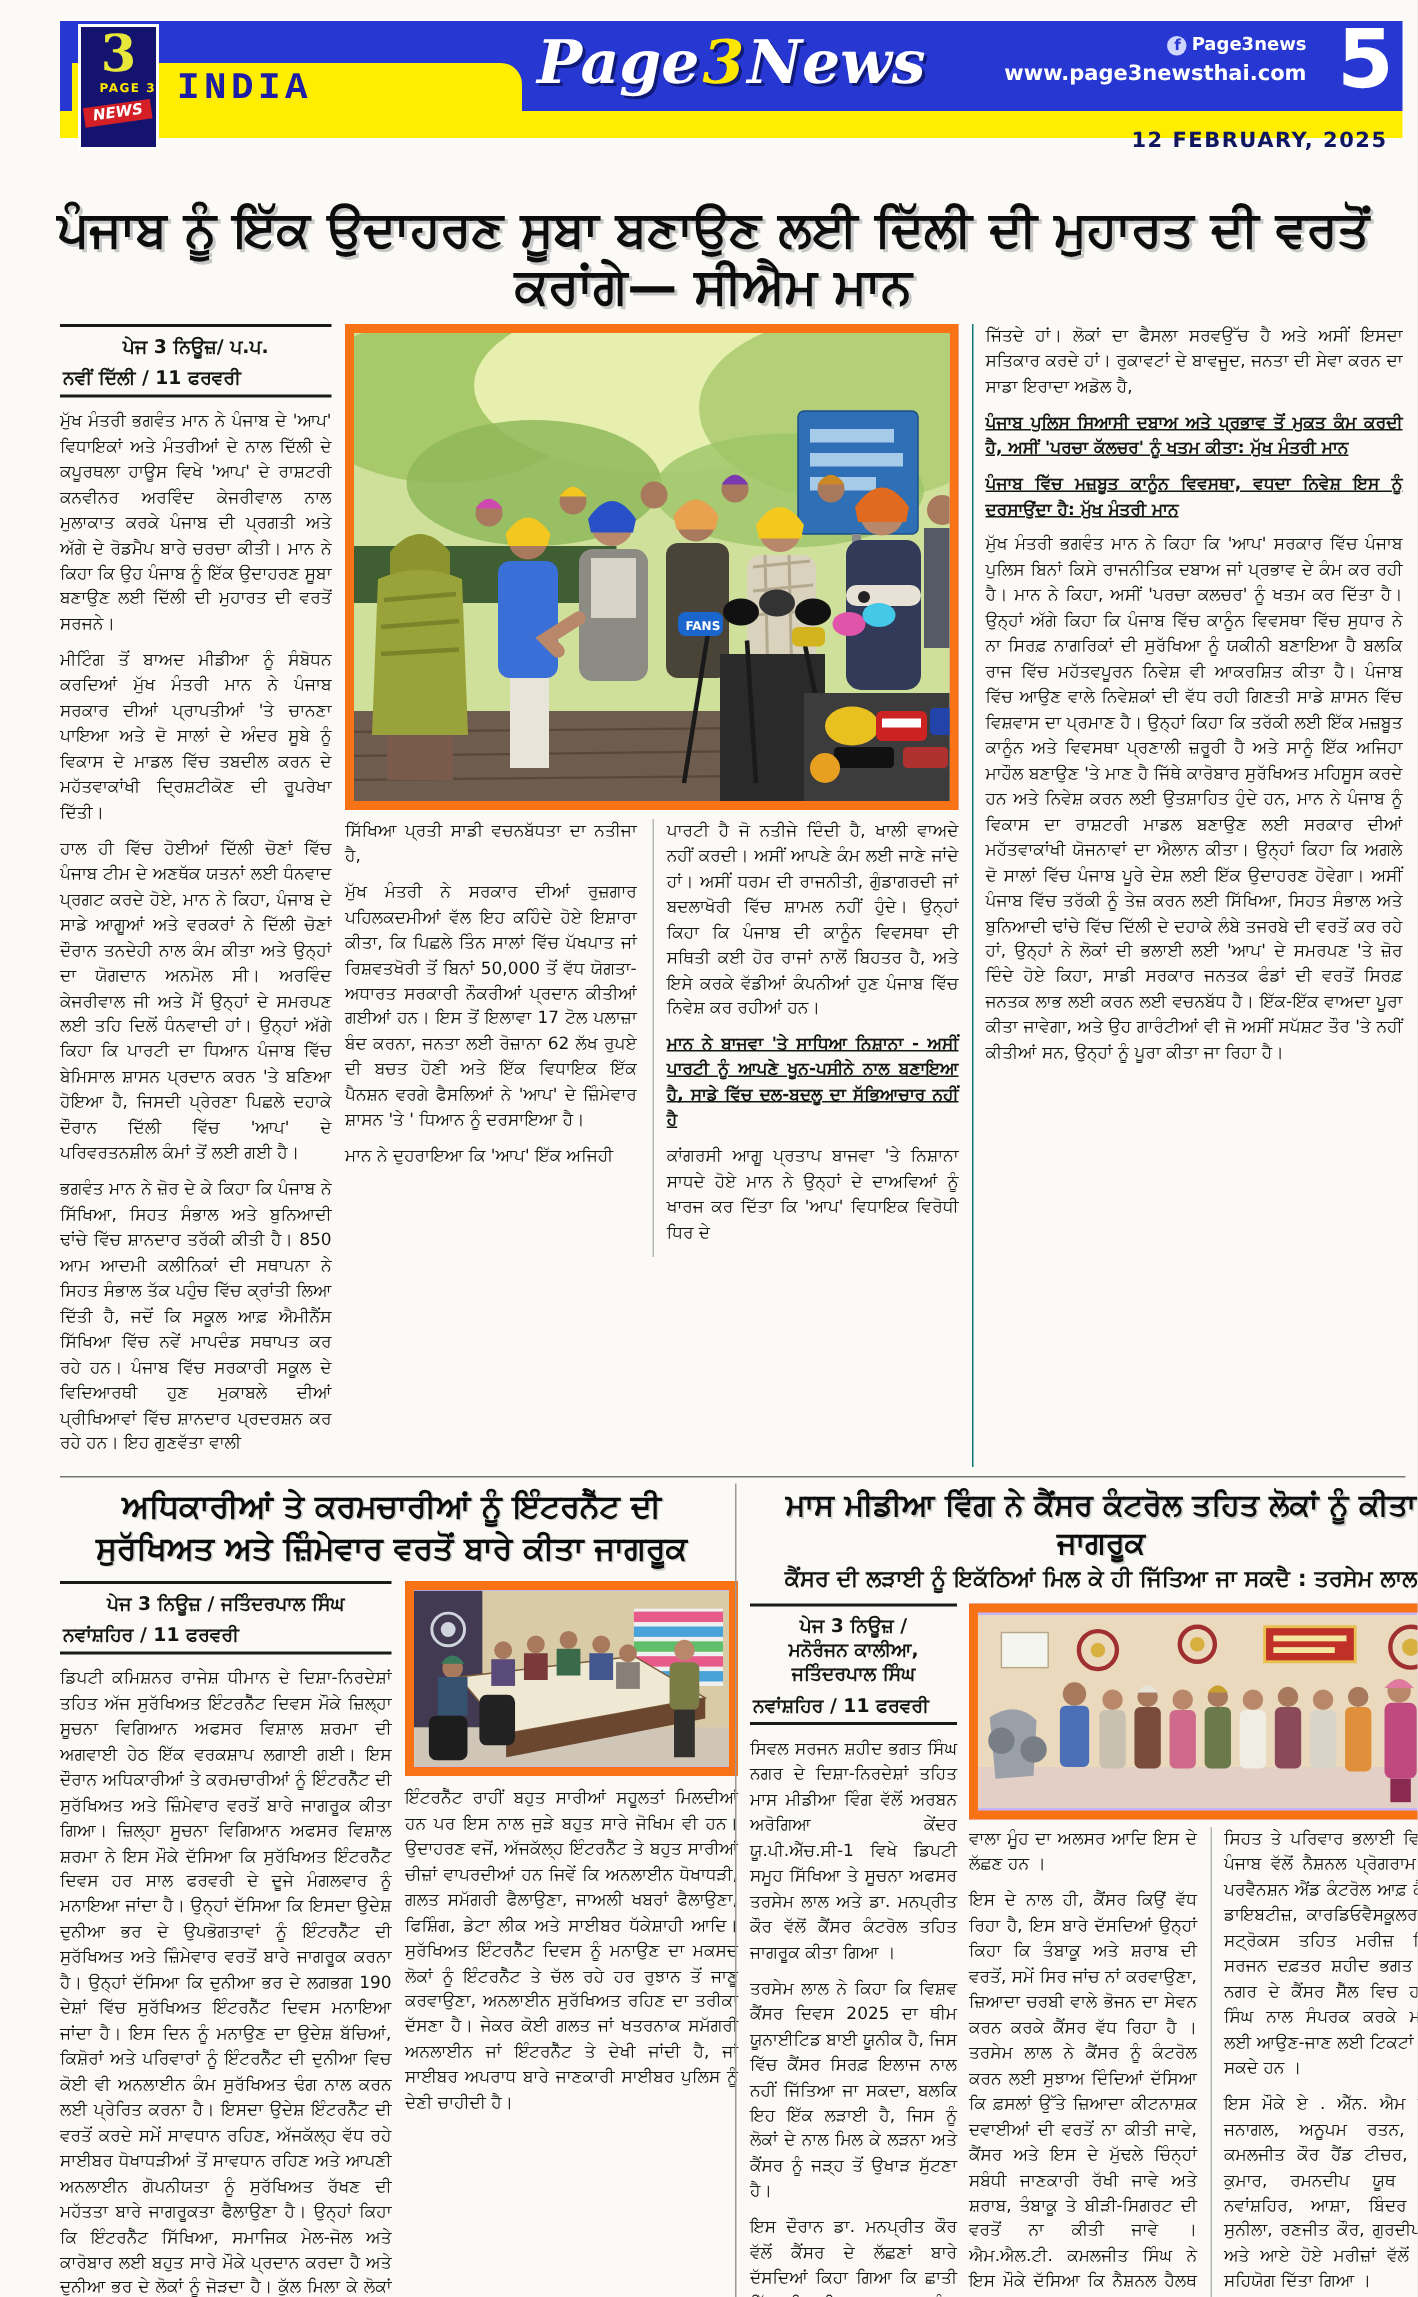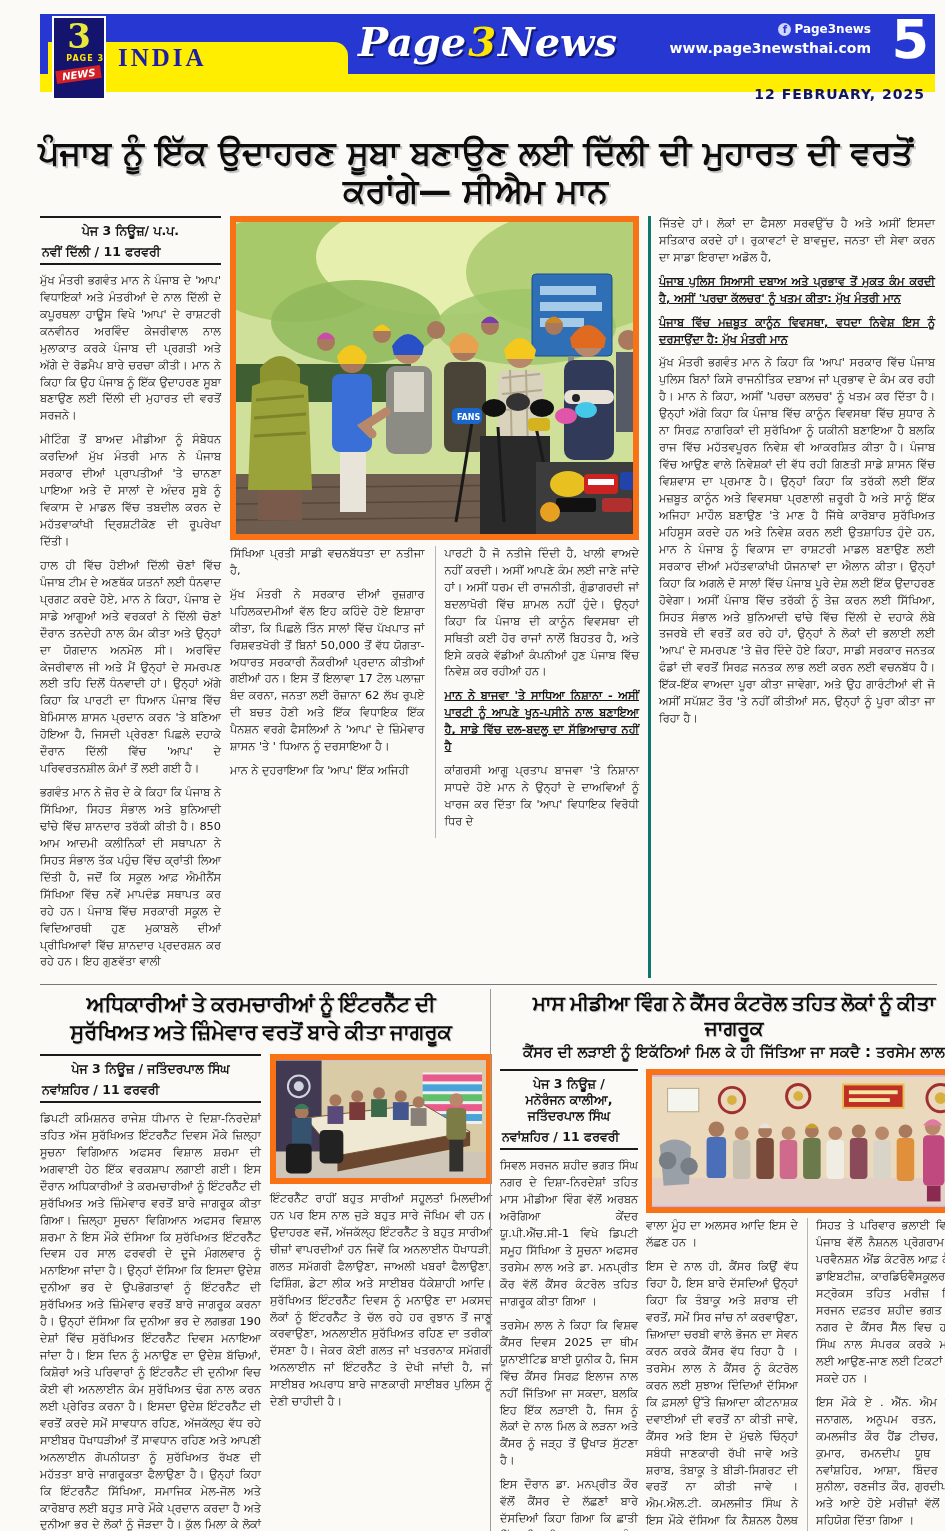--- a/index.html
+++ b/index.html
@@ -4,58 +4,58 @@
 <style>
   html,body{margin:0;padding:0;background:#e9e8e4;}
   body{width:945px;font-family:"DejaVu Sans","Liberation Sans",sans-serif;color:#151515;}
   .page{width:945px;min-height:1531px;background:#fbfaf7;box-sizing:border-box;padding:10px 8px 10px 10px;position:relative;}
 
   
   .masthead{position:relative;height:120px;margin:0 2px 0 30px;}
   .band{position:absolute;left:0;right:0;top:4px;height:60px;background:#2737d2;}
   .strip{position:absolute;left:0;right:0;top:64px;height:18px;background:#ffee00;}
   .india-tab{position:absolute;left:8px;top:32px;width:300px;height:32px;background:#ffee00;border-radius:0 14px 0 0;z-index:2;}
-  .india-txt{position:absolute;left:78px;top:34px;z-index:3;font-family:Liberation Serif, serif;font-weight:bold;font-size:25px;letter-spacing:3px;color:#1d1da5;}
+  .india-txt{position:absolute;left:78px;top:34px;z-index:3;font-family:Liberation Mono, monospace;font-weight:bold;font-size:25px;letter-spacing:3px;color:#1d1da5;}
   .logo-box{position:absolute;left:12px;top:6px;width:54px;height:84px;background:#14146e;z-index:4;border:2px solid #fdfdfb;box-sizing:border-box;text-align:center;}
   .logo-3{color:#e8e83a;font-weight:bold;font-size:34px;line-height:36px;font-family:"DejaVu Serif",serif;}
   .logo-page3{color:#ffe600;font-size:8px;font-weight:bold;letter-spacing:1px;text-align:right;}
   .logo-news{display:inline-block;margin-top:3px;background:#d41f26;color:#fff;font-style:italic;font-weight:bold;font-size:10px;padding:1px 6px;transform:rotate(-8deg);}
   .brand{position:absolute;left:0;right:0;top:8px;text-align:center;z-index:1;
          font-family:"DejaVu Serif","Liberation Serif",serif;font-style:italic;font-weight:bold;
          font-size:40px;color:#ffffff;text-shadow:2px 2px 0 #101a78;}
   .brand .three{color:#ffe600;padding:0 2px;}
   .hdr-right{position:absolute;right:64px;top:12px;text-align:right;z-index:2;color:#fff;}
   .hdr-social{font-size:12px;font-weight:bold;}
   .fb-dot{display:inline-block;width:13px;height:13px;border-radius:50%;background:#cfd6ff;color:#2737d2;font-size:10px;line-height:13px;text-align:center;font-weight:bold;margin-right:3px;}
   .hdr-site{font-size:14px;font-weight:bold;margin-top:4px;}
   .page-num{position:absolute;right:6px;top:0px;z-index:3;color:#fff;font-weight:bold;font-size:54px;line-height:60px;}
   .date-line{position:absolute;right:10px;top:75px;z-index:3;height:18px;line-height:18px;font-weight:bold;font-size:14px;color:#10175e;letter-spacing:1px;}
 
   
   .h-lead{margin:4px 18px 6px 22px;text-align:center;font-weight:bold;font-size:33px;line-height:1.15;color:#0c0c0c;text-shadow:2px 2px 0 #c7c7c7;}
-  .h-mid{text-align:center;font-weight:bold;color:#0c0c0c;text-shadow:1px 1px 0 #cccccc;font-family:Liberation Serif, serif;}
+  .h-mid{text-align:center;font-weight:bold;color:#0c0c0c;text-shadow:1px 1px 0 #cccccc;}
   .h-internet{font-size:21px;line-height:1.3;margin:2px 6px 8px;}
   .h-cancer{font-size:20px;line-height:1.25;margin:2px 2px 2px;}
   .h-cancer-sub{font-size:15px;font-weight:bold;text-align:center;margin:2px 2px 8px;}
   .sect-rule{border:0;border-top:1px solid #777;margin:6px 0 4px;}
   .byline{border-top:2.5px solid #1a1a1a;border-bottom:2.5px solid #1a1a1a;padding:5px 2px 3px;margin-bottom:8px;}
   .byline .credit{text-align:center;font-weight:bold;font-size:12.5px;}
   .byline .dateline{font-weight:bold;font-size:12.5px;margin-top:5px;}
   .para{margin:0 0 7px;font-size:11.3px;line-height:1.5;text-align:justify;}
   .para.bold{font-weight:bold;text-decoration:underline;}
   .vline{border-left:1px solid #b5b5b5;}
   .photo-frame{border:6px solid #f97316;background:#c4b5fd;overflow:hidden;}
   svg{display:block;}
 
   .lead-wrap{display:flex;margin:2px 2px 0 30px;gap:9px;}
   .lead-left{width:181px;flex:none;}
   .lead-center{width:409px;flex:none;}
   .lead-center .sub{display:flex;gap:10px;margin-top:6px;}
   .lead-center .sub > div{width:199px;}
-  .lead-right{flex:1;padding-left:8px;border-left:3px solid #0f766e;}
+  .lead-right{flex:1;padding-left:8px;border-left:1px solid #0f766e;}
 
   .mid-wrap{display:flex;margin:4px 2px 0 30px;gap:0;}
   .art-internet{width:442px;flex:none;padding-right:8px;}
   .art-cancer{flex:1;border-left:1px solid #9a9a9a;padding-left:9px;}
   .internet-cols{display:flex;gap:9px;}
   .internet-c1{width:221px;flex:none;}
   .internet-c2{flex:1;}
   .cancer-cols{display:flex;gap:8px;}
   .cancer-c1{width:138px;flex:none;}
   .cancer-right{flex:1;}

